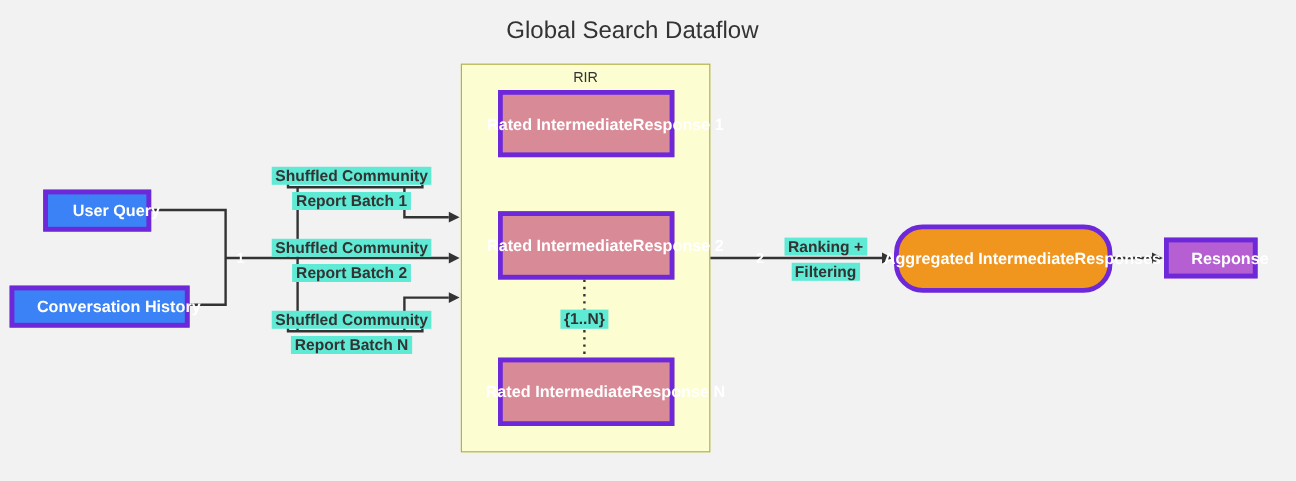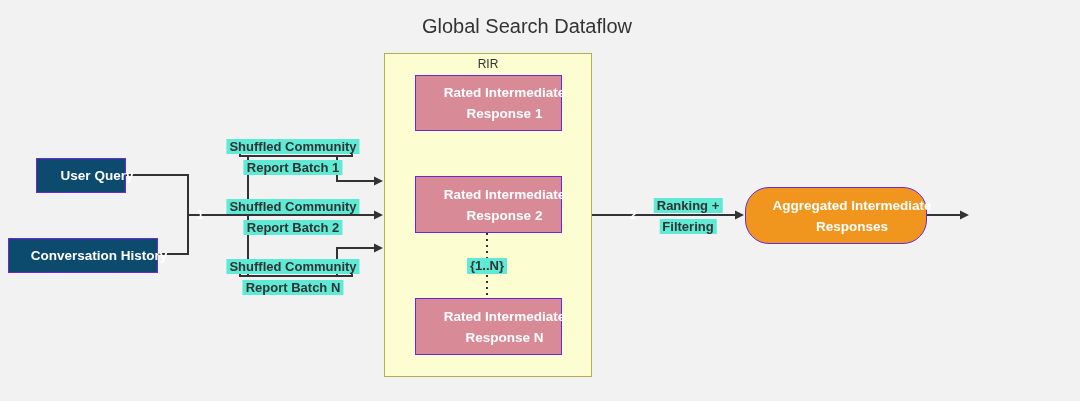--- a/index.html
+++ b/index.html
@@ -17,25 +17,25 @@
   .cluster {
     position:absolute; left:384px; top:53px; width:208px; height:324px;
     background:#fdfdd2; border:1px solid #b1b14d; box-sizing:border-box; z-index:1;
   }
   .cluster-label {
     position:absolute; left:488px; top:57px; transform:translateX(-50%);
     font-size:12px; color:#333333; z-index:3; white-space:nowrap;
   }
   .node {
     position:absolute; box-sizing:border-box; z-index:3;
-    border:1px solid #6d28d9; color:#ffffff; font-weight:bold;
-    display:flex; flex-direction:column; align-items:center; justify-content:center;
+    border:4px solid #6d28d9; color:#ffffff; font-weight:bold;
+    display:flex; flex-direction:row; align-items:center; justify-content:center;
     text-align:center; font-size:13.5px; line-height:21px; white-space:nowrap;padding-left:32px;
   }
-  .cyan   { background:#0c4a6e; }
+  .cyan   { background:#3b82f6; }
   .pink   { background:#d98a97; }
   .orange { background:#f0961e; }
   .purple { background:#b55fd3; }
   .edge-label {
     position:absolute; transform:translateX(-50%); z-index:3;
     font-size:13px; font-weight:bold; color:#333333; text-align:center;
   }
   .edge-label span {
     display:block; width:max-content; margin:0 auto 6px auto;
     background:#5eead4; line-height:15px; padding:0 3px; white-space:nowrap;
@@ -110,20 +110,23 @@
   <div class="node pink" style="left:415px; top:298px; width:147px; height:57px;">
     <span>Rated Intermediate</span>
     <span>Response N</span>
   </div>
 
   <div class="node orange" style="left:745px; top:187px; width:182px; height:57px;border-radius:24px;">
     <span>Aggregated Intermediate</span>
     <span>Responses</span>
   </div>
 
+  <div class="node purple" style="left:970px; top:198px; width:78px; height:34px;">
+    <span>Response</span>
+  </div>
 
   <div class="edge-label" style="left:293px; top:139px;">
     <span>Shuffled Community</span>
     <span>Report Batch 1</span>
   </div>
 
   <div class="edge-label" style="left:293px; top:199px;">
     <span>Shuffled Community</span>
     <span>Report Batch 2</span>
   </div>

